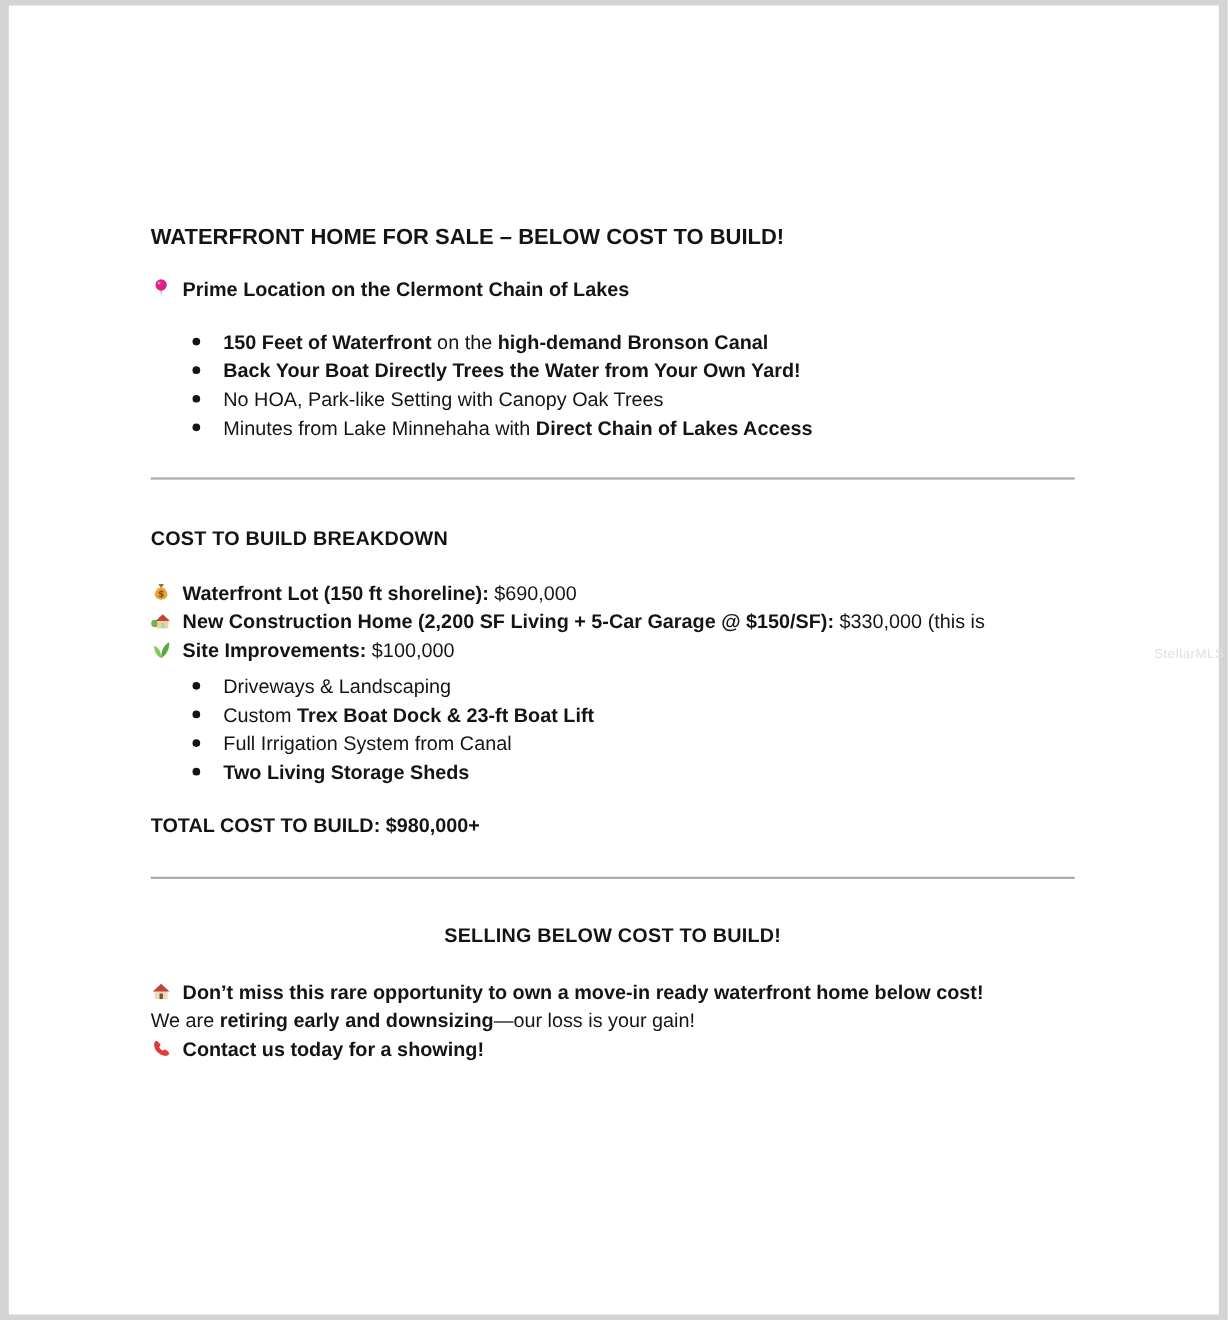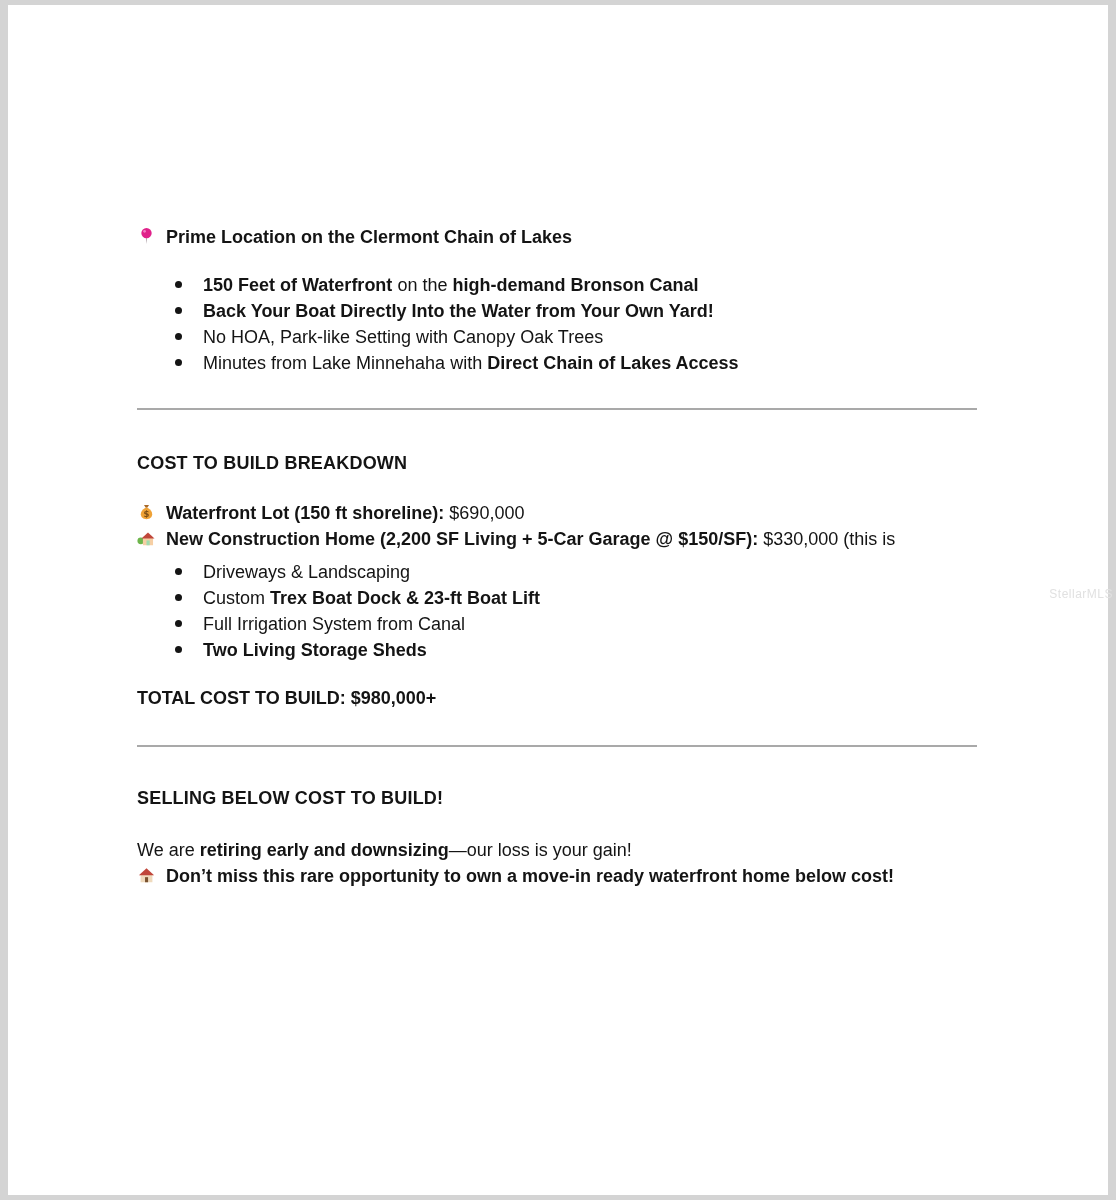--- a/index.html
+++ b/index.html
@@ -29,21 +29,21 @@
     padding:198px 131px 0 129px;
     font-size:18px;line-height:26px;
   }
   .doc-title{
     margin:0;font-size:20px;line-height:26px;font-weight:700;
   }
   .section-heading{
     margin:0;font-size:18px;line-height:30px;font-weight:700;letter-spacing:.2px;
   }
   .heading-breakdown{margin-top:38px;}
-  .heading-selling{margin-top:36px;}
+  .heading-selling{margin-top:36px;text-align:center;}
   .location-line{margin-top:21px;font-weight:700;}
   .para{margin-top:22px;}
   .para .line{min-height:26px;}
   .selling-para{margin-top:24px;}
   ul.bullets{
     margin:22px 0 0 0;padding:0 0 0 66px;list-style:none;
   }
   ul.bullets-2{margin-top:7px;}
   ul.bullets li{position:relative;line-height:26px;}
   ul.bullets li::before{
@@ -67,71 +67,79 @@
     font-size:12px;color:var(--watermark);letter-spacing:.5px;
   }
 </style>
 </head>
 <body>
 
 <div class="canvas">
   <div class="page">
     <div class="content">
 
+      <h1 class="doc-title">WATERFRONT HOME FOR SALE – BELOW COST TO BUILD!</h1>
 
       <div class="location-line"><span class="icon"><svg viewBox="0 0 18 18">
               <path d="M8.2 9.2h1.6L9 16z" fill="#b9aeb4"></path>
               <circle cx="9" cy="5.8" r="4.9" fill="var(--pin)"></circle>
               <circle cx="7.2" cy="4.1" r="1.3" fill="#f27ec3"></circle>
             </svg></span><span class="b">Prime Location on the Clermont Chain of Lakes</span></div>
 
       <ul class="bullets">
           <li><span class="b">150 Feet of Waterfront</span><span> on the </span><span class="b">high-demand Bronson Canal</span></li>
-          <li><span class="b">Back Your Boat Directly Into the Water from Your Own Yard!</span></li>
+          <li><span class="b">Back Your Boat Directly Trees the Water from Your Own Yard!</span></li>
           <li><span>No HOA, Park-like Setting with Canopy Oak Trees</span></li>
           <li><span>Minutes from Lake Minnehaha with </span><span class="b">Direct Chain of Lakes Access</span></li>
         </ul>
 
       <hr class="section-divider">
 
       <h2 class="section-heading heading-breakdown">COST TO BUILD BREAKDOWN</h2>
 
       <div class="para">
           <div class="line"><span class="icon"><svg viewBox="0 0 18 18">
                 <path d="M6.6 1.8h4.8l-1.7 2.7H8.3z" fill="#a96a2a"></path>
                 <path d="M9 4.3C5.4 5.6 3.6 8 3.6 10.7c0 3 2.4 4.6 5.4 4.6s5.4-1.6 5.4-4.6C14.4 8 12.6 5.6 9 4.3z" fill="var(--gold)"></path>
                 <text x="9" y="13" font-size="8" font-weight="700" text-anchor="middle" fill="#7d4f16" font-family="DejaVu Sans, sans-serif">$</text>
               </svg></span><span class="b">Waterfront Lot (150 ft shoreline):</span><span> $690,000</span></div>
           <div class="line"><span class="icon"><svg viewBox="0 0 18 18">
                 <circle cx="3.6" cy="11.2" r="3.2" fill="#6db54b"></circle>
                 <rect x="5.6" y="8.6" width="9.6" height="6.8" fill="#f6cfa4"></rect>
                 <path d="M4.2 9 10.4 3.2 16.6 9z" fill="var(--roof)"></path>
                 <rect x="9" y="10.8" width="3" height="4.6" fill="#9fdcb0"></rect>
               </svg></span><span class="b">New Construction Home (2,200 SF Living + 5-Car Garage @ $150/SF):</span><span> $330,000 (this is</span></div>
+          <div class="line"><span class="icon"><svg viewBox="0 0 18 18">
+                <path d="M9 16.5C9 9.5 11.5 5 16 2.8c0 7-2.5 10.5-7 13.7z" fill="var(--green)"></path>
+                <path d="M9 16.5C9 11 7 7.6 3 5.8c0 5.2 2.3 8.6 6 10.7z" fill="#7ecb53"></path>
+              </svg></span><span class="b">Site Improvements:</span><span> $100,000</span></div>
         </div>
 
       <ul class="bullets bullets-2">
           <li><span>Driveways &amp; Landscaping</span></li>
           <li><span>Custom </span><span class="b">Trex Boat Dock &amp; 23-ft Boat Lift</span></li>
           <li><span>Full Irrigation System from Canal</span></li>
           <li><span class="b">Two Living Storage Sheds</span></li>
         </ul>
 
       <div class="total-line"><span class="b">TOTAL COST TO BUILD: $980,000+</span></div>
 
       <hr class="section-divider divider-2">
 
       <h2 class="section-heading heading-selling">SELLING BELOW COST TO BUILD!</h2>
 
       <div class="para selling-para">
-          <div class="line"><span>We are </span><span class="b">retiring early and downsizing</span><span>—our loss is your gain!</span></div>
           <div class="line"><span class="icon"><svg viewBox="0 0 18 18">
                 <rect x="3.4" y="8.2" width="11.2" height="7.2" fill="#efdabd"></rect>
                 <path d="M1.8 8.8 9 2.2l7.2 6.6z" fill="var(--roof)"></path>
                 <rect x="7.6" y="10.6" width="2.9" height="4.8" fill="#7a5230"></rect>
               </svg></span><span class="b">Don’t miss this rare opportunity to own a move-in ready waterfront home below cost!</span></div>
+          <div class="line"><span>We are </span><span class="b">retiring early and downsizing</span><span>—our loss is your gain!</span></div>
+          <div class="line"><span class="icon"><svg viewBox="0 0 18 18">
+                <path d="M3.9 2.6C2.1 4.4 2.7 8.7 6 12s7.6 3.9 9.4 2.1c.7-.7.5-1.7-.3-2.5l-1.7-1.6c-.7-.7-1.6-.7-2.2-.1l-.7.7C9.3 10.1 7.8 8.6 7.3 7.4l.7-.7c.6-.6.6-1.5-.1-2.2L6.3 2.9c-.8-.8-1.8-1-2.4-.3z" fill="var(--phone)"></path>
+              </svg></span><span class="b">Contact us today for a showing!</span></div>
         </div>
 
     </div>
   </div>
 
   <div class="watermark">StellarMLS</div>
 </div>
 
 </body></html>

